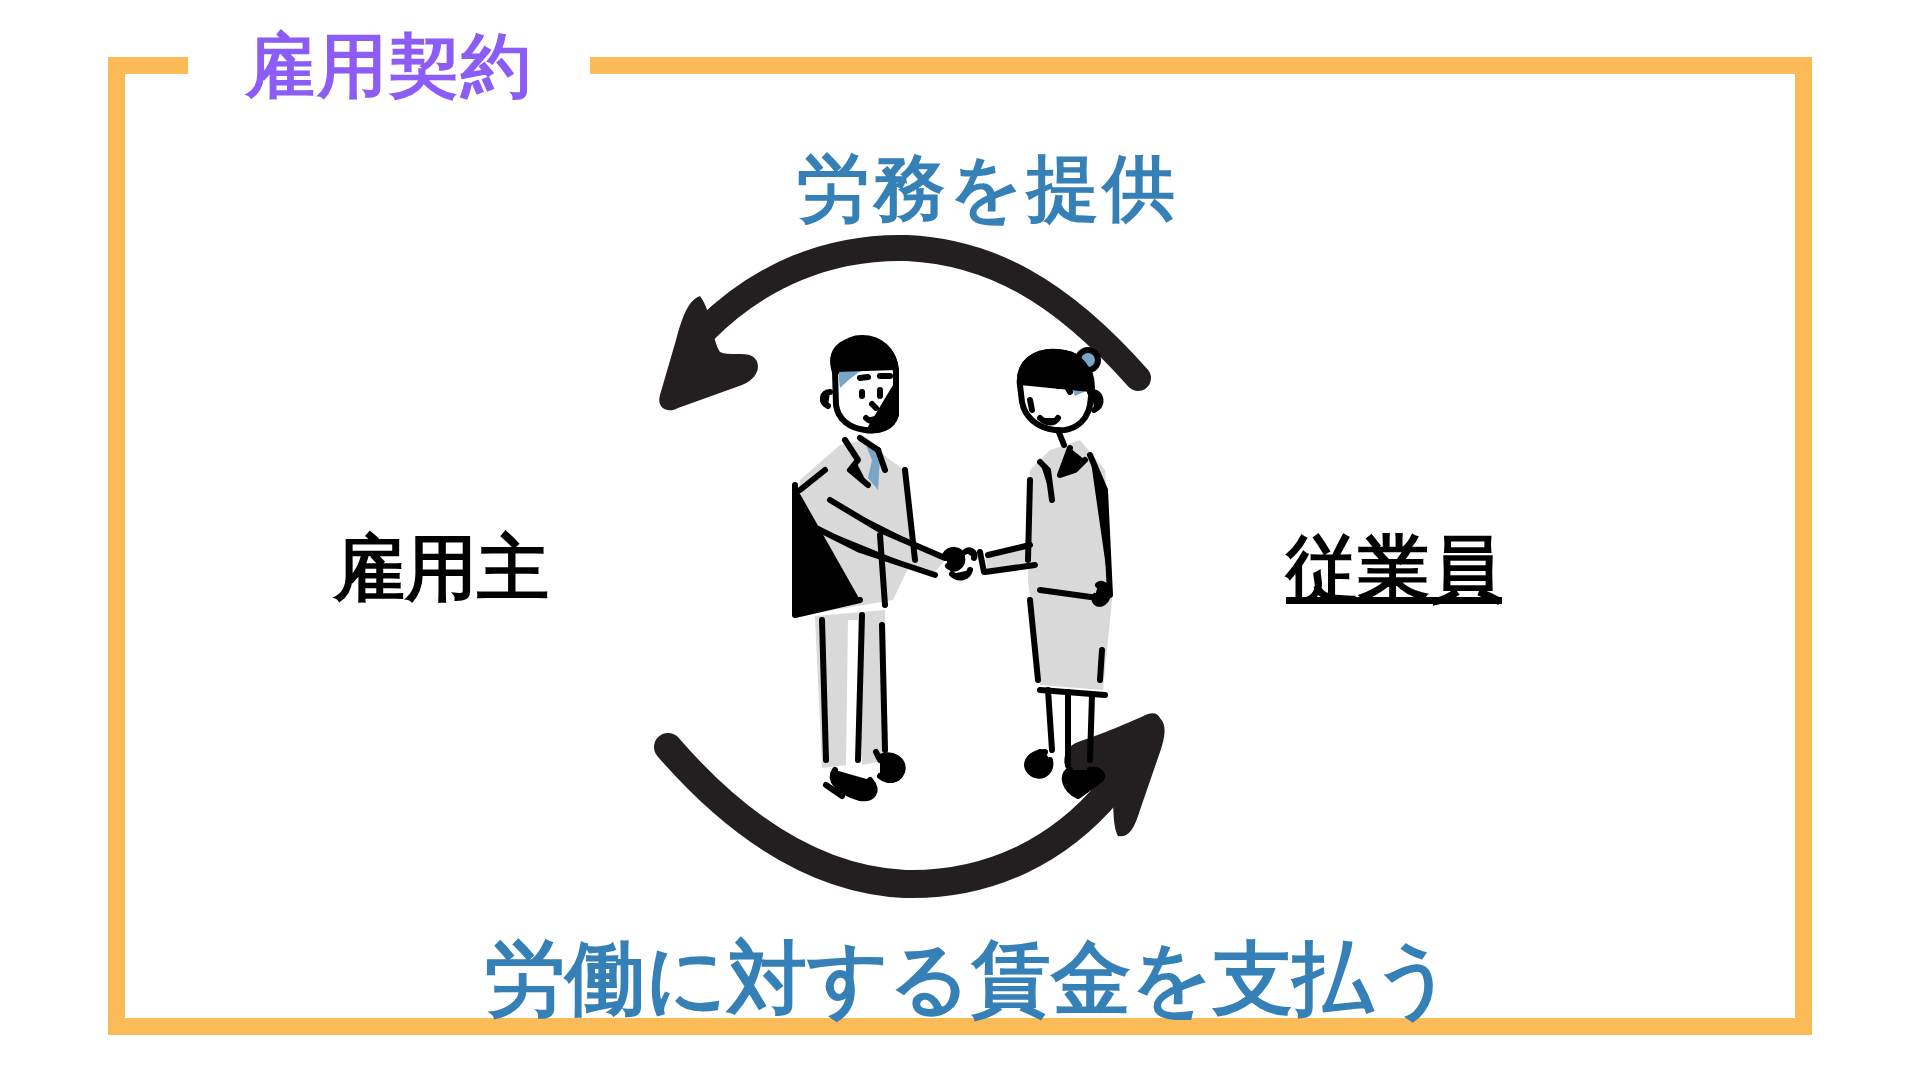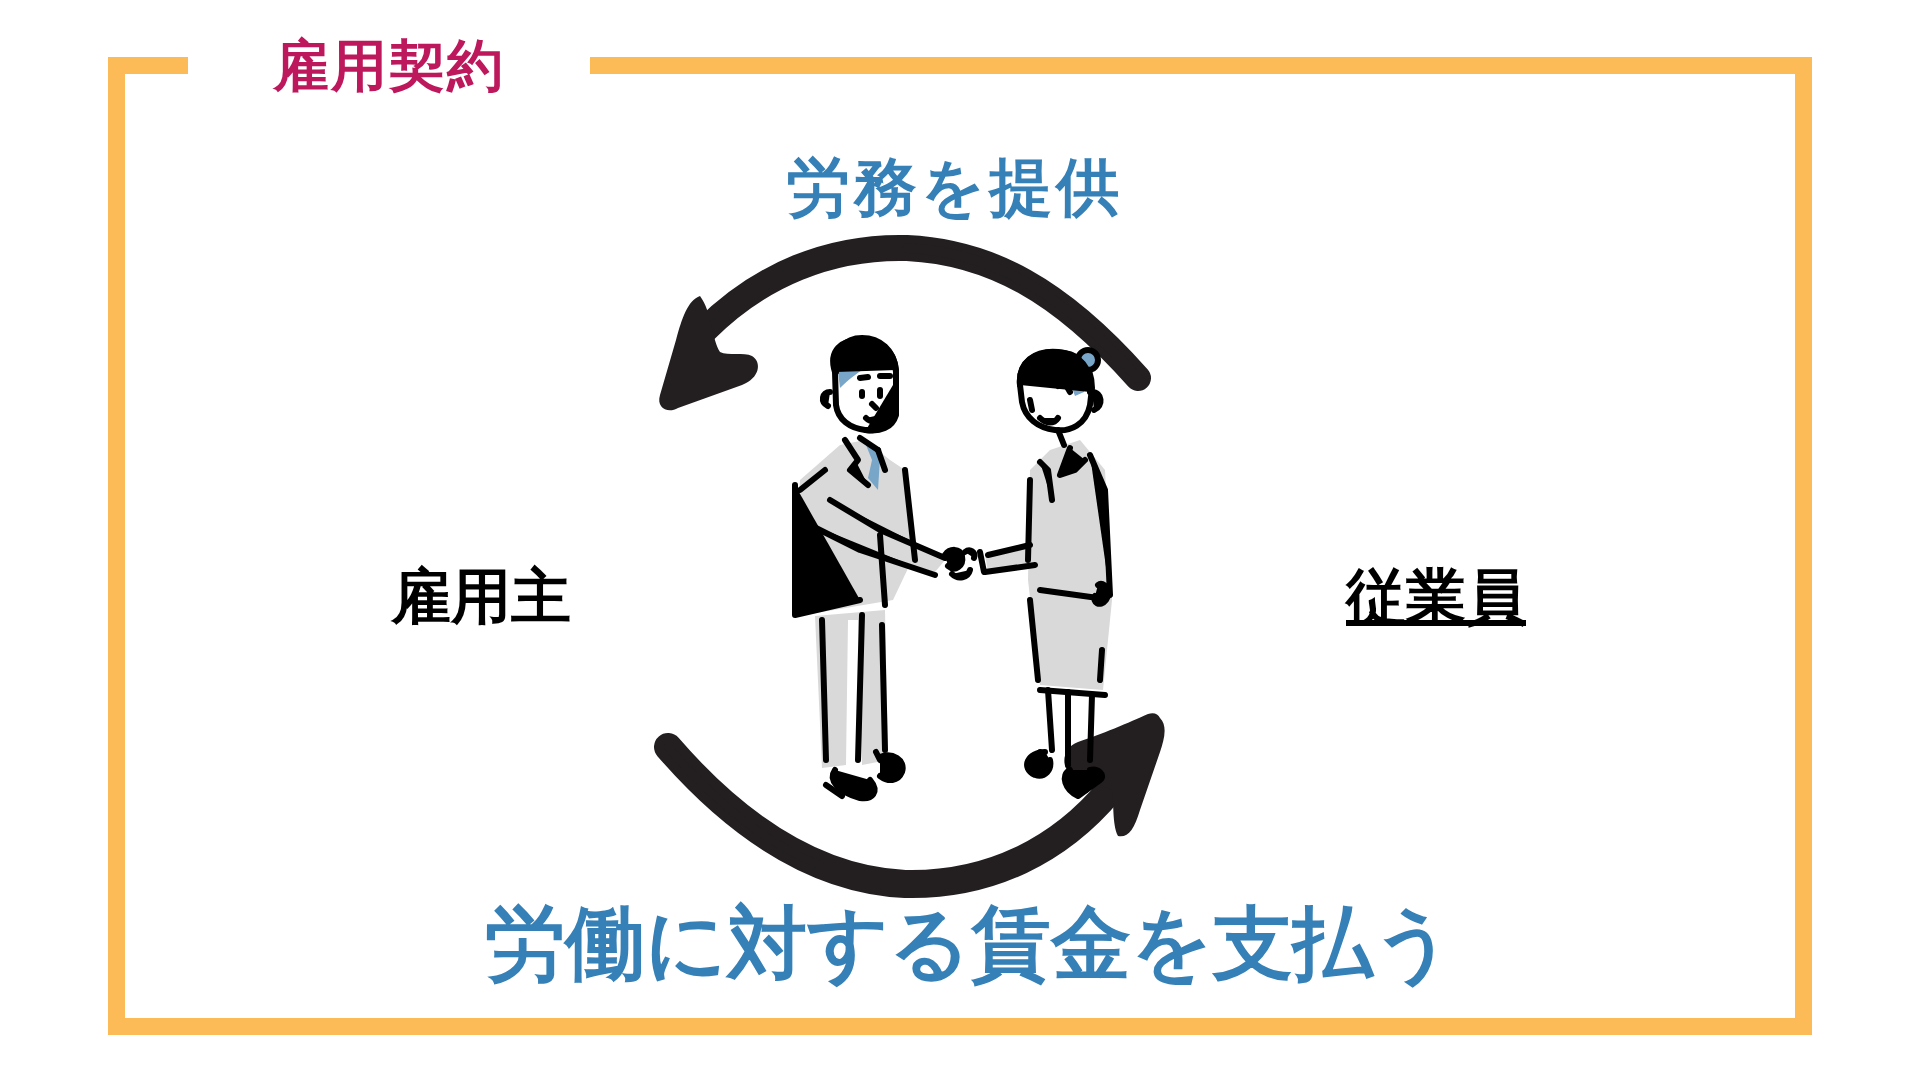--- a/index.html
+++ b/index.html
@@ -2,27 +2,27 @@
 <html><head>
   <meta charset="utf-8">
   <style>
     html, body { margin: 0; padding: 0; background: #ffffff; }
     body { width: 1920px; height: 1080px; position: relative; overflow: hidden;
            font-family: "DejaVu Sans", "Liberation Sans", sans-serif; }
     .frame { position: absolute; left: 108px; top: 57px; width: 1704px; height: 978px;
              box-sizing: border-box; border: 17px solid #fdbb58; }
     .title-gap { position: absolute; left: 188px; top: 50px; width: 402px; height: 30px; background: #ffffff; }
     .title { position: absolute; left: 200px; top: 18px; width: 378px; height: 96px;
-             font-weight: bold; font-size: 56px; line-height: 96px; color: #be185d;
+             font-weight: bold; font-size: 70px; line-height: 96px; color: #8b5cf6;
              letter-spacing: 2px; white-space: nowrap; text-align: center; }
     .label-blue { position: absolute; font-weight: bold; color: #3580b6; white-space: nowrap; text-align: center; }
-    .top-label { left: 735px; top: 140px; width: 440px; height: 96px; font-size: 63px; line-height: 96px; letter-spacing: 4px; }
-    .bottom-label { left: 450px; top: 896px; width: 1040px; height: 96px; font-size: 80px; line-height: 96px; letter-spacing: 0px; }
-    .party { position: absolute; font-weight: bold; color: #000000; font-size: 60px; line-height: 96px;
-             white-space: nowrap; text-align: center; height: 96px; margin-top: 28px; }
+    .top-label { left: 768px; top: 140px; width: 440px; height: 96px; font-size: 72px; line-height: 96px; letter-spacing: 4px; }
+    .bottom-label { left: 450px; top: 931px; width: 1040px; height: 96px; font-size: 80px; line-height: 96px; letter-spacing: 0px; }
+    .party { position: absolute; font-weight: bold; color: #000000; font-size: 72px; line-height: 96px;
+             white-space: nowrap; height: 96px; }
     .employer { left: 333px; top: 520px; width: 296px; }
     .employee { left: 1286px; top: 520px; width: 300px; text-decoration: underline; }
     svg.art { position: absolute; left: 0; top: 0; width: 1920px; height: 1080px; }
   </style>
 </head>
 <body>
 
 <div class="frame"></div>
 <div class="title-gap"></div>
 <div class="title">雇用契約</div>

